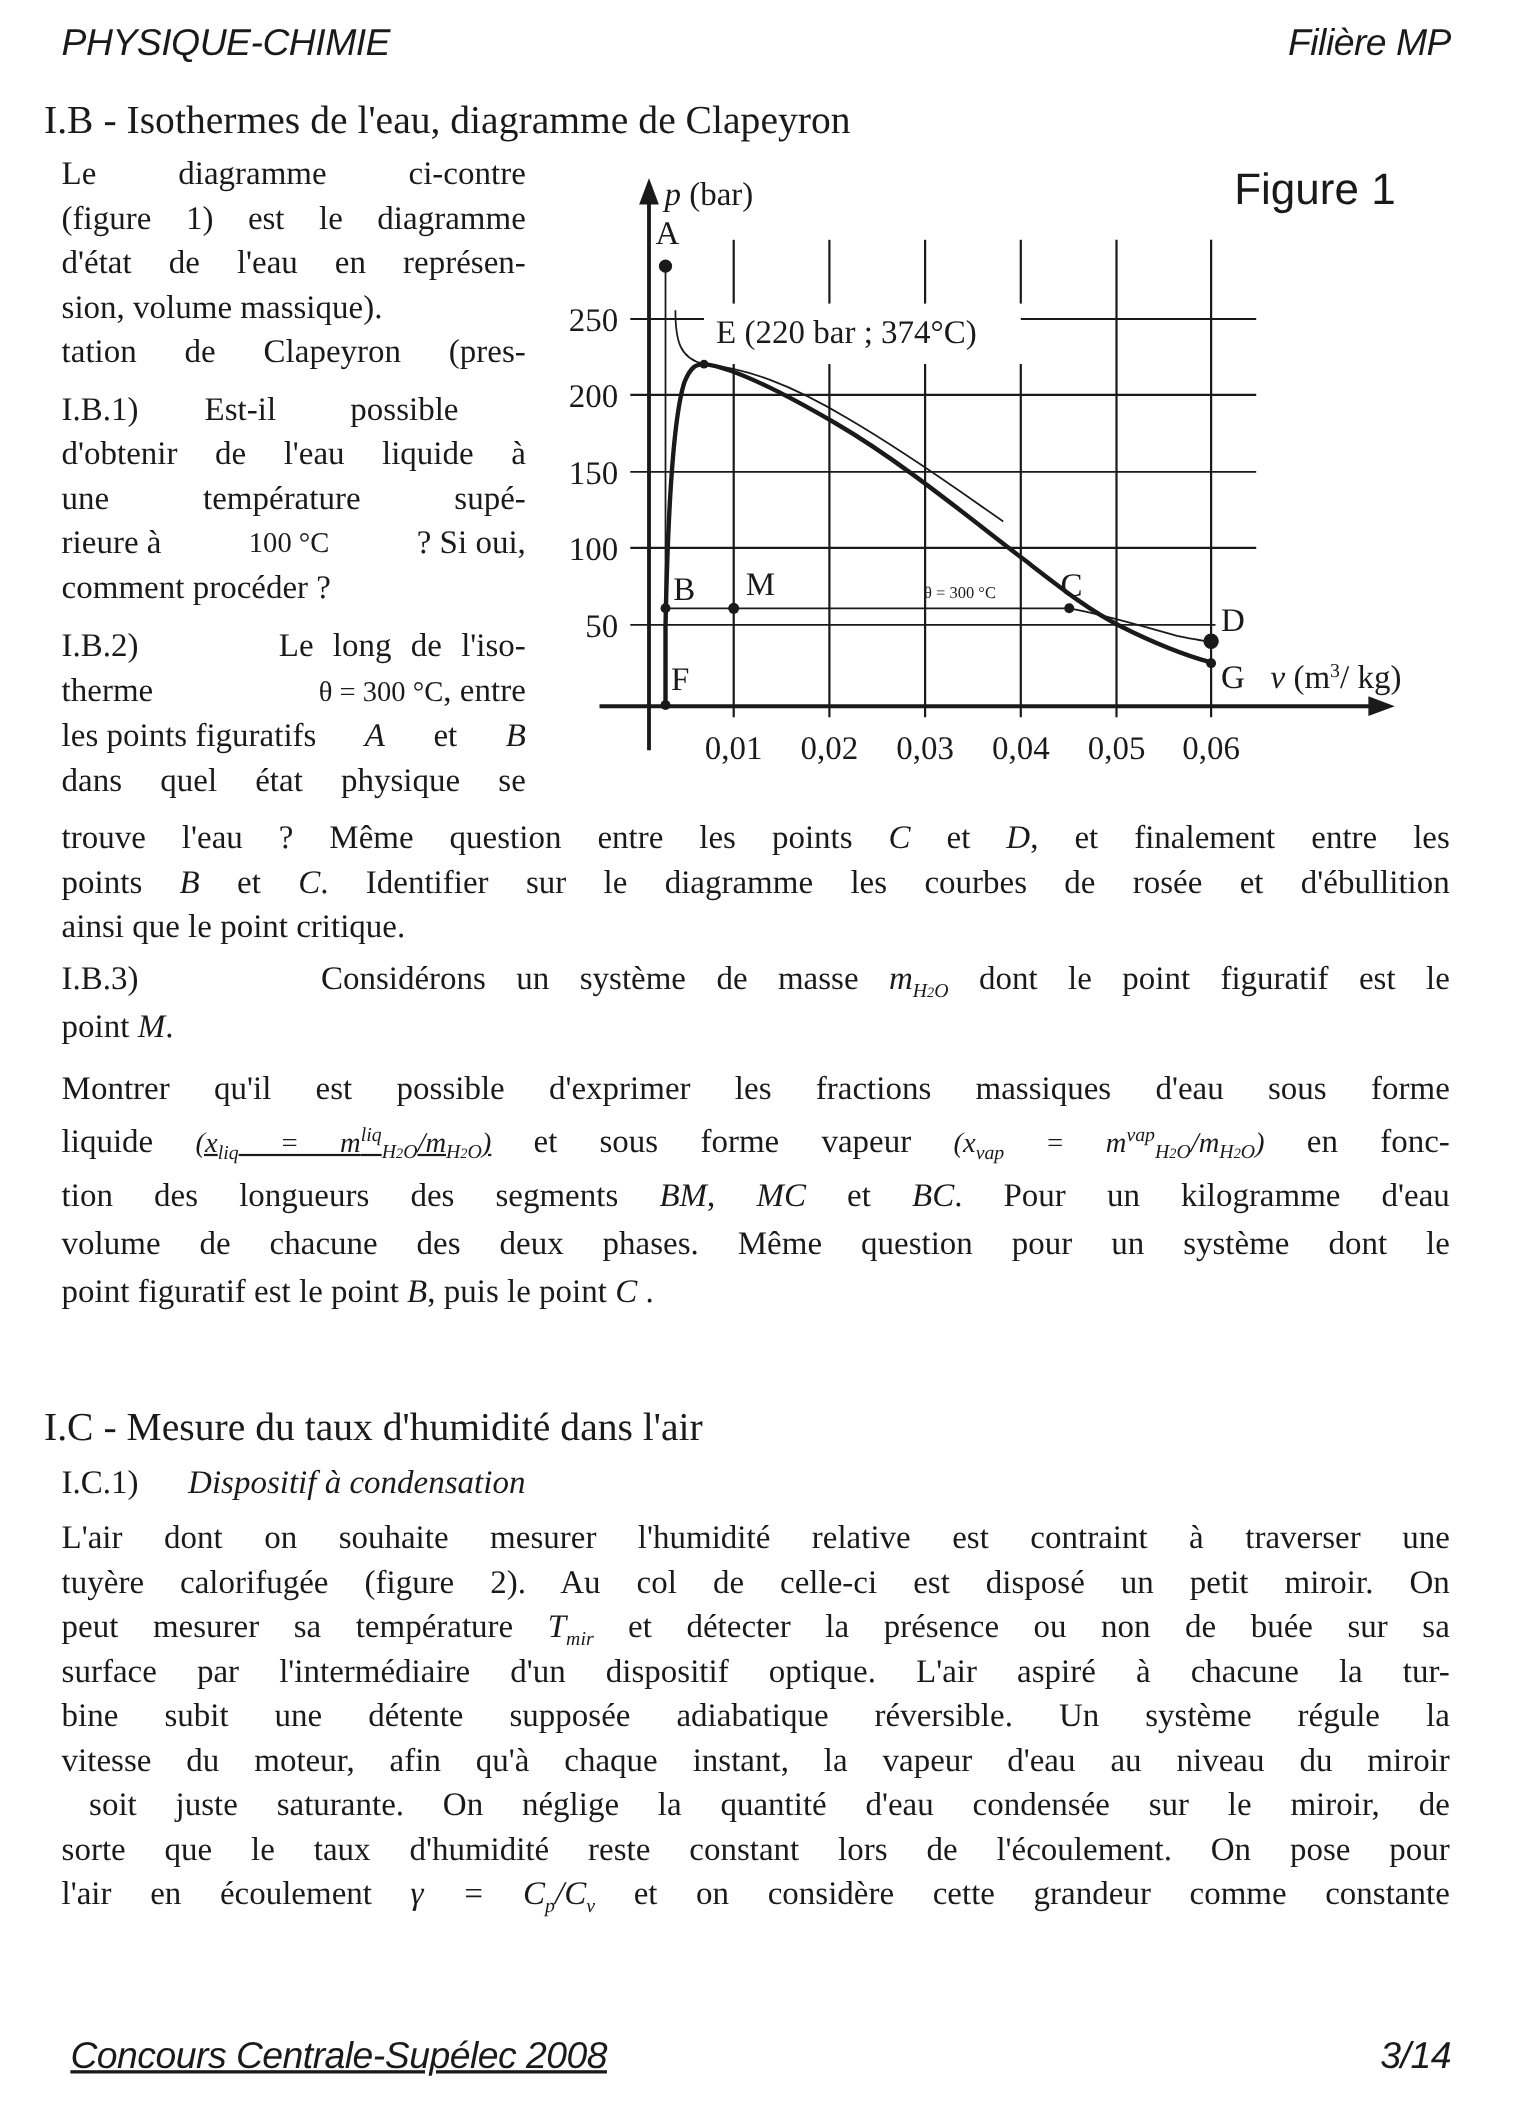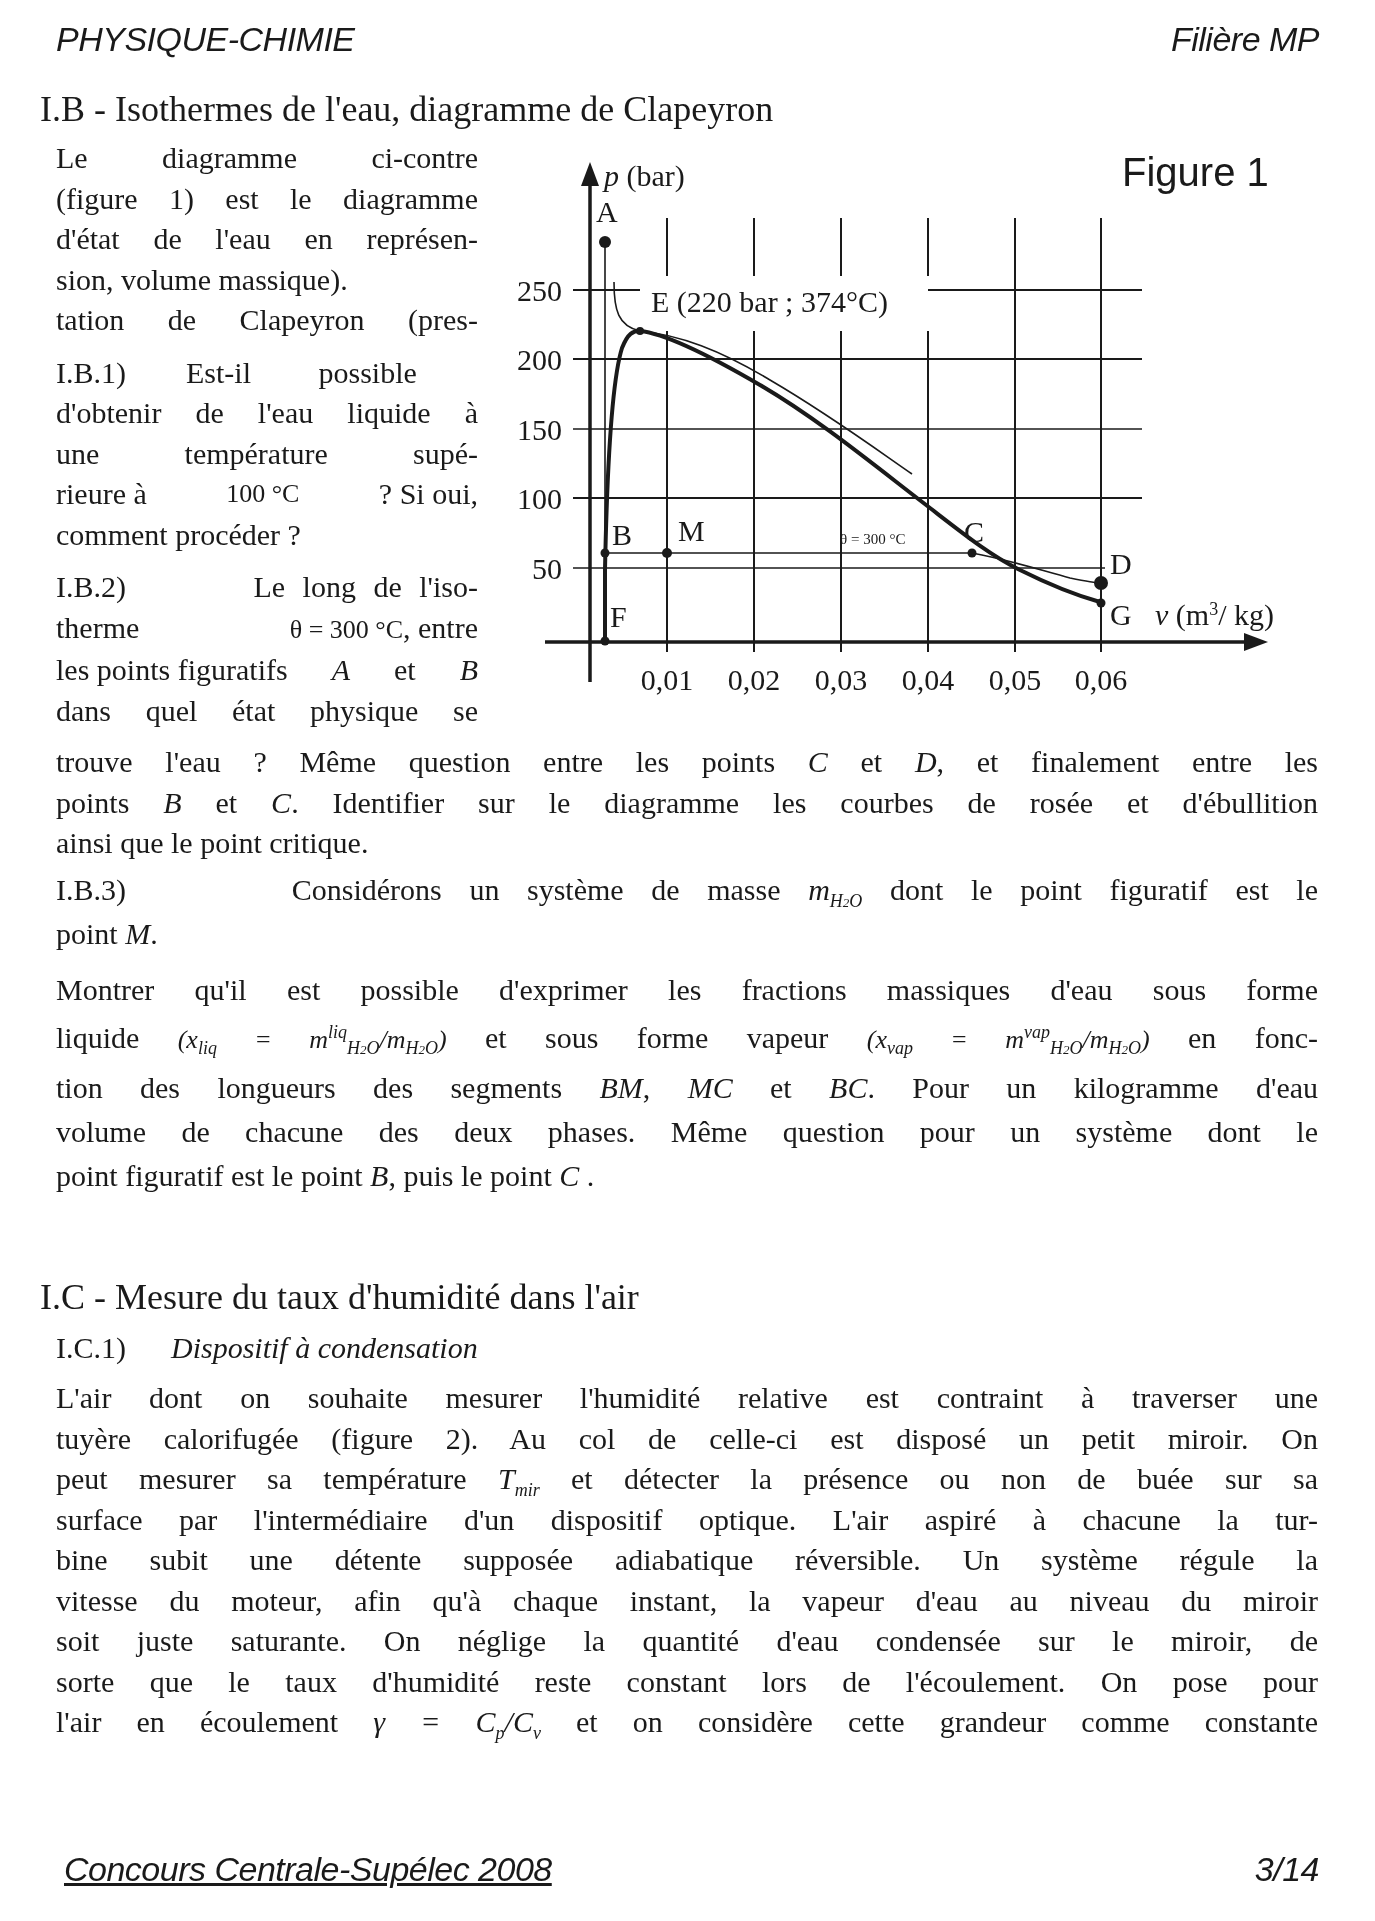--- a/index.html
+++ b/index.html
@@ -173,21 +173,21 @@
     <span>dont le point figuratif est le</span>
   </p>
   <p>
     <span>point</span>
     <span class="it">M</span><span>.</span>
   </p>
   <div class="gap"></div>
   <p style="text-align-last:justify;">Montrer qu'il est possible d'exprimer les fractions massiques d'eau sous forme</p>
   <p style="text-align-last:justify; line-height:52px;">
     <span>liquide</span>
-    <span class="it" style="font-size:26px;">(<span>x</span><sub>liq</sub> = m<sup>liq</sup><sub>H<span style="font-size:13px">2</span>O</sub>/m<sub>H<span style="font-size:13px">2</span>O</sub>)</span>
+    <span class="it" style="font-size:26px;text-decoration:underline;">(<span>x</span><sub>liq</sub> = m<sup>liq</sup><sub>H<span style="font-size:13px">2</span>O</sub>/m<sub>H<span style="font-size:13px">2</span>O</sub>)</span>
     <span>et sous forme vapeur</span>
     <span class="it" style="font-size:26px;">(<span>x</span><sub>vap</sub> = m<sup>vap</sup><sub>H<span style="font-size:13px">2</span>O</sub>/m<sub>H<span style="font-size:13px">2</span>O</sub>)</span>
     <span>en fonc-</span>
   </p>
   <p style="text-align-last:justify;">
     <span>tion des longueurs des segments</span>
     <span class="it">BM</span>,
     <span class="it">MC</span>
     <span>et</span>
     <span class="it">BC</span><span>. Pour un kilogramme d'eau</span>
@@ -212,21 +212,21 @@
   <p style="text-align-last:justify;">L'air dont on souhaite mesurer l'humidité relative est contraint à traverser une</p>
   <p style="text-align-last:justify;">tuyère calorifugée (figure 2). Au col de celle-ci est disposé un petit miroir. On</p>
   <p style="text-align-last:justify;">
     <span>peut mesurer sa température</span>
     <span class="it"><span>T</span><sub>mir</sub></span>
     <span>et détecter la présence ou non de buée sur sa</span>
   </p>
   <p style="text-align-last:justify;">surface par l'intermédiaire d'un dispositif optique. L'air aspiré à chacune la tur-</p>
   <p style="text-align-last:justify;">bine subit une détente supposée adiabatique réversible. Un système régule la</p>
   <p style="text-align-last:justify;">vitesse du moteur, afin qu'à chaque instant, la vapeur d'eau au niveau du miroir</p>
-  <p style="text-align-last:justify;">soit juste saturante. On néglige la quantité d'eau condensée sur le miroir, de</p>
+  <p style="text-align-last:justify;margin-left:25px;">soit juste saturante. On néglige la quantité d'eau condensée sur le miroir, de</p>
   <p style="text-align-last:justify;">sorte que le taux d'humidité reste constant lors de l'écoulement. On pose pour</p>
   <p style="text-align-last:justify;">
     <span>l'air en écoulement</span>
     <span class="it"><span>γ = C</span><sub>p</sub><span>/C</span><sub>v</sub></span>
     <span>et on considère cette grandeur comme constante</span>
   </p>
 </div>
 
 <div class="ftr" style="left:64px; top:1850px;text-decoration:underline;">Concours Centrale-Supélec 2008</div>
 <div class="ftr" style="right:56px; top:1850px;">3/14</div>

